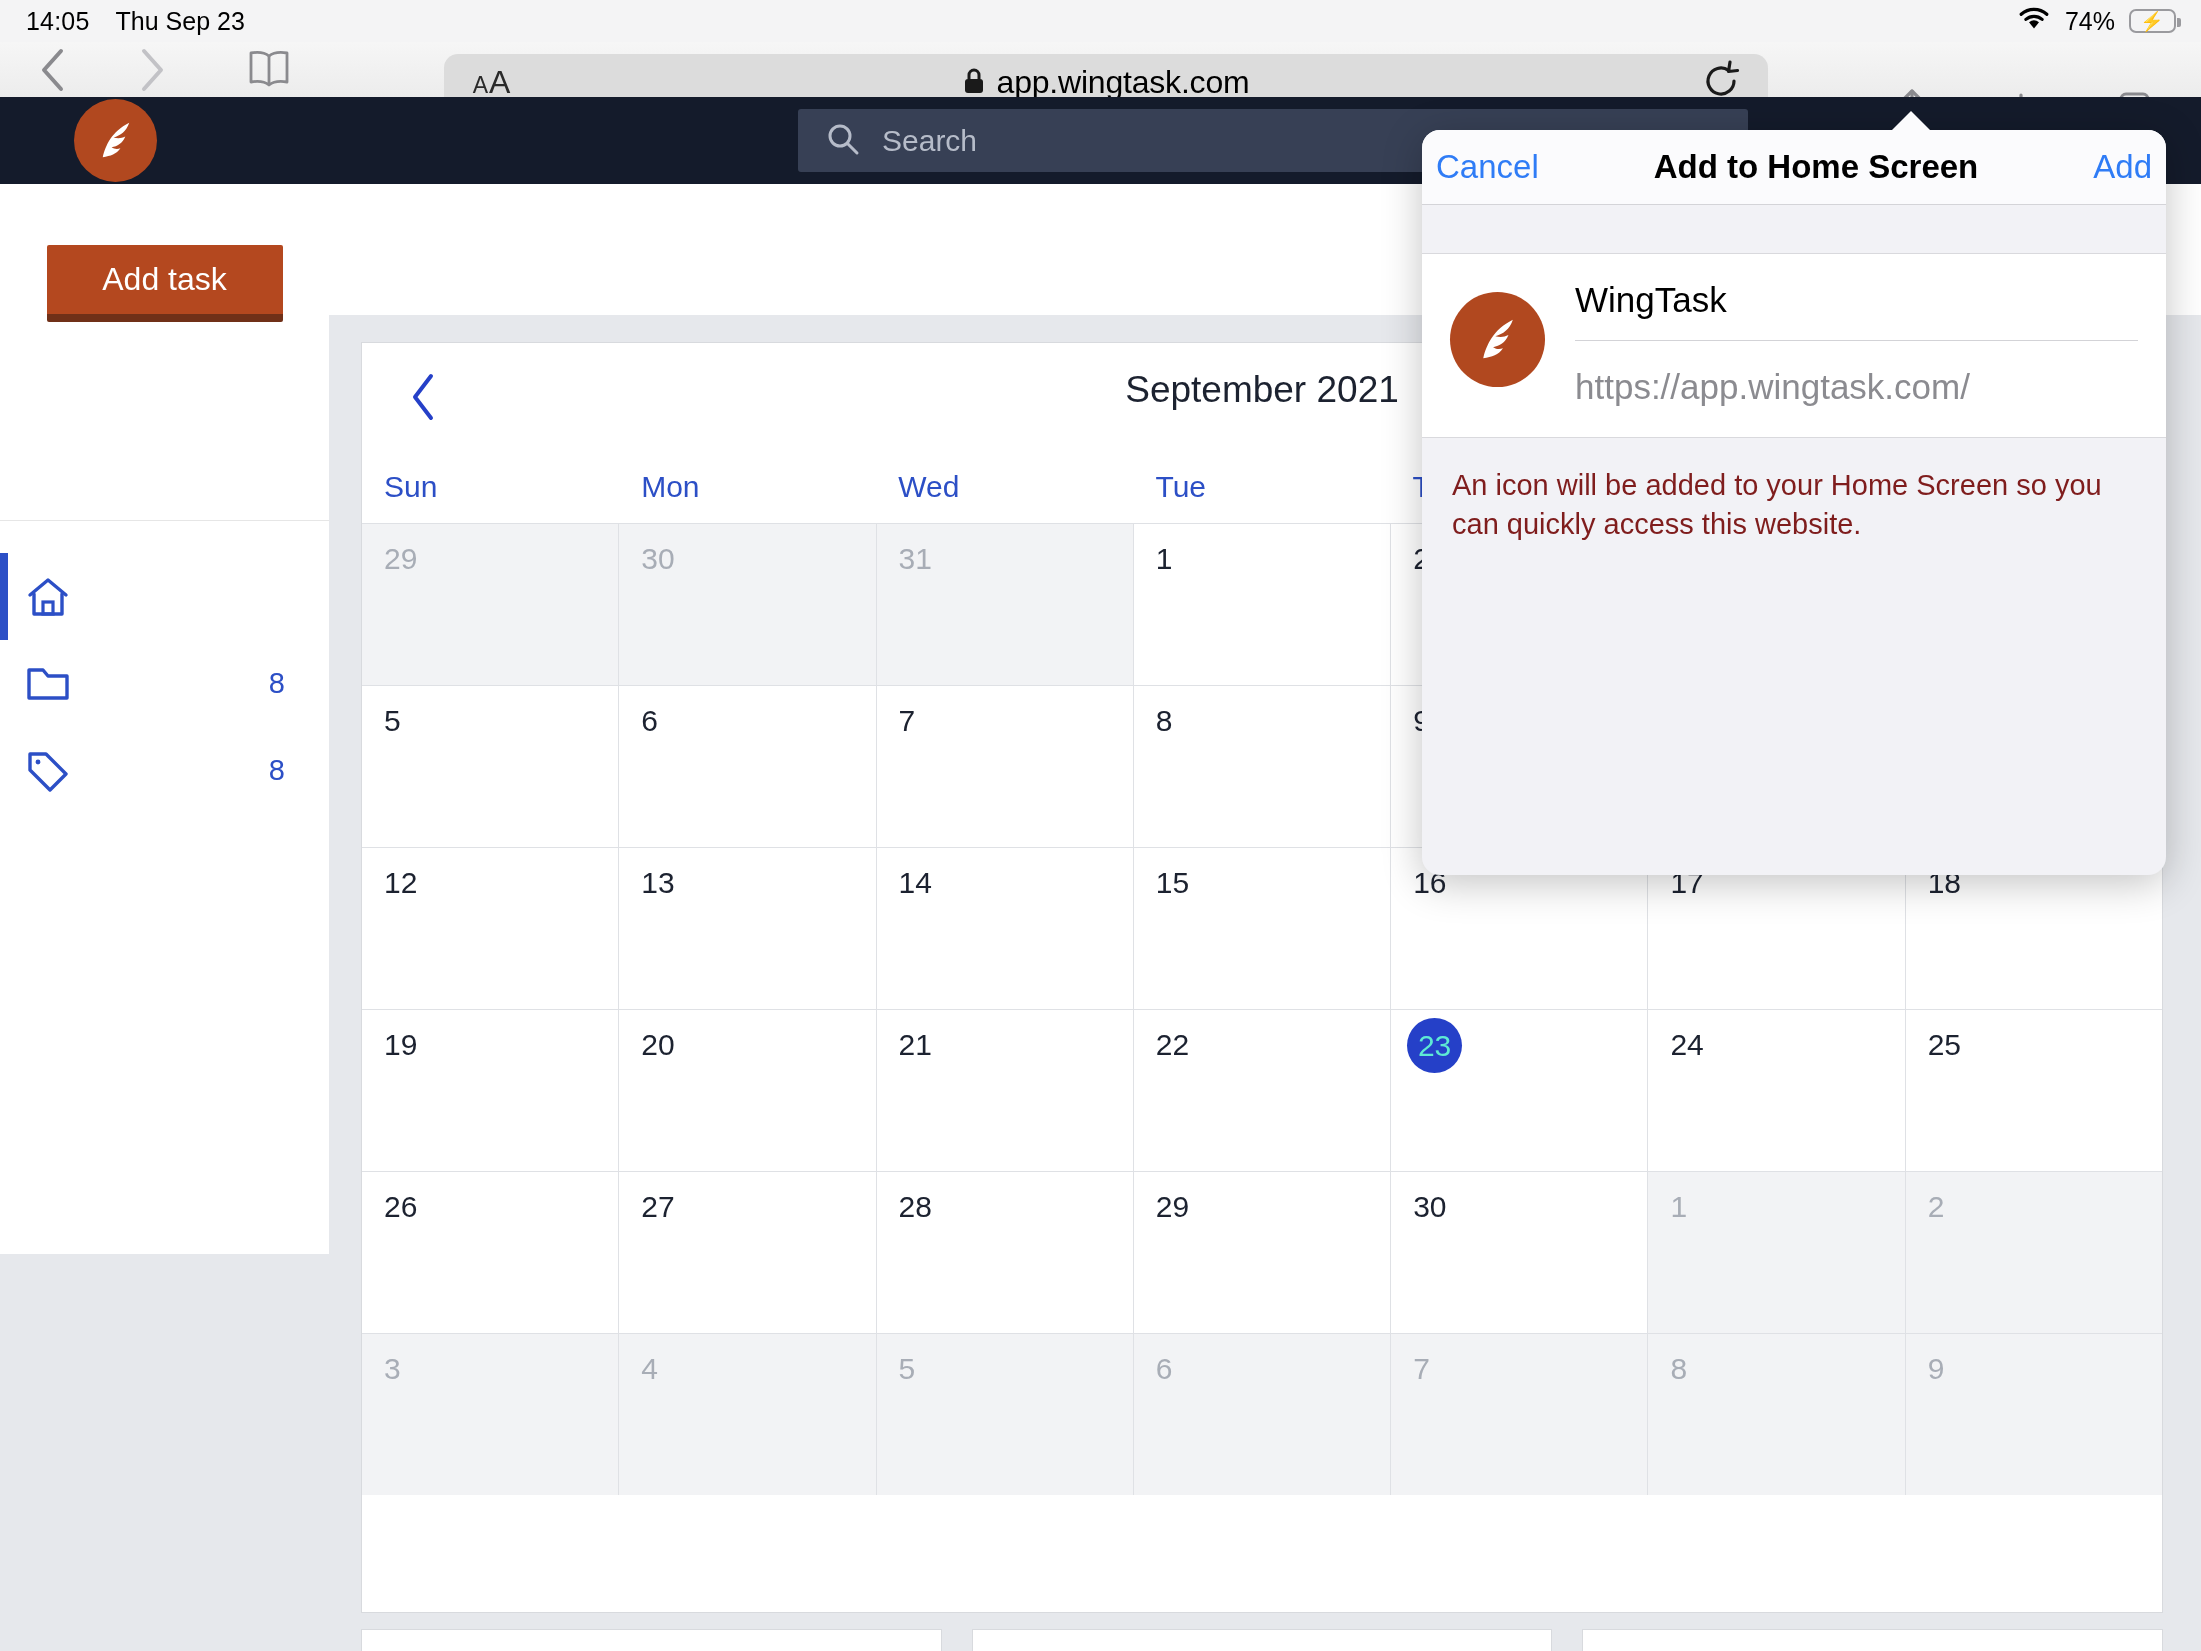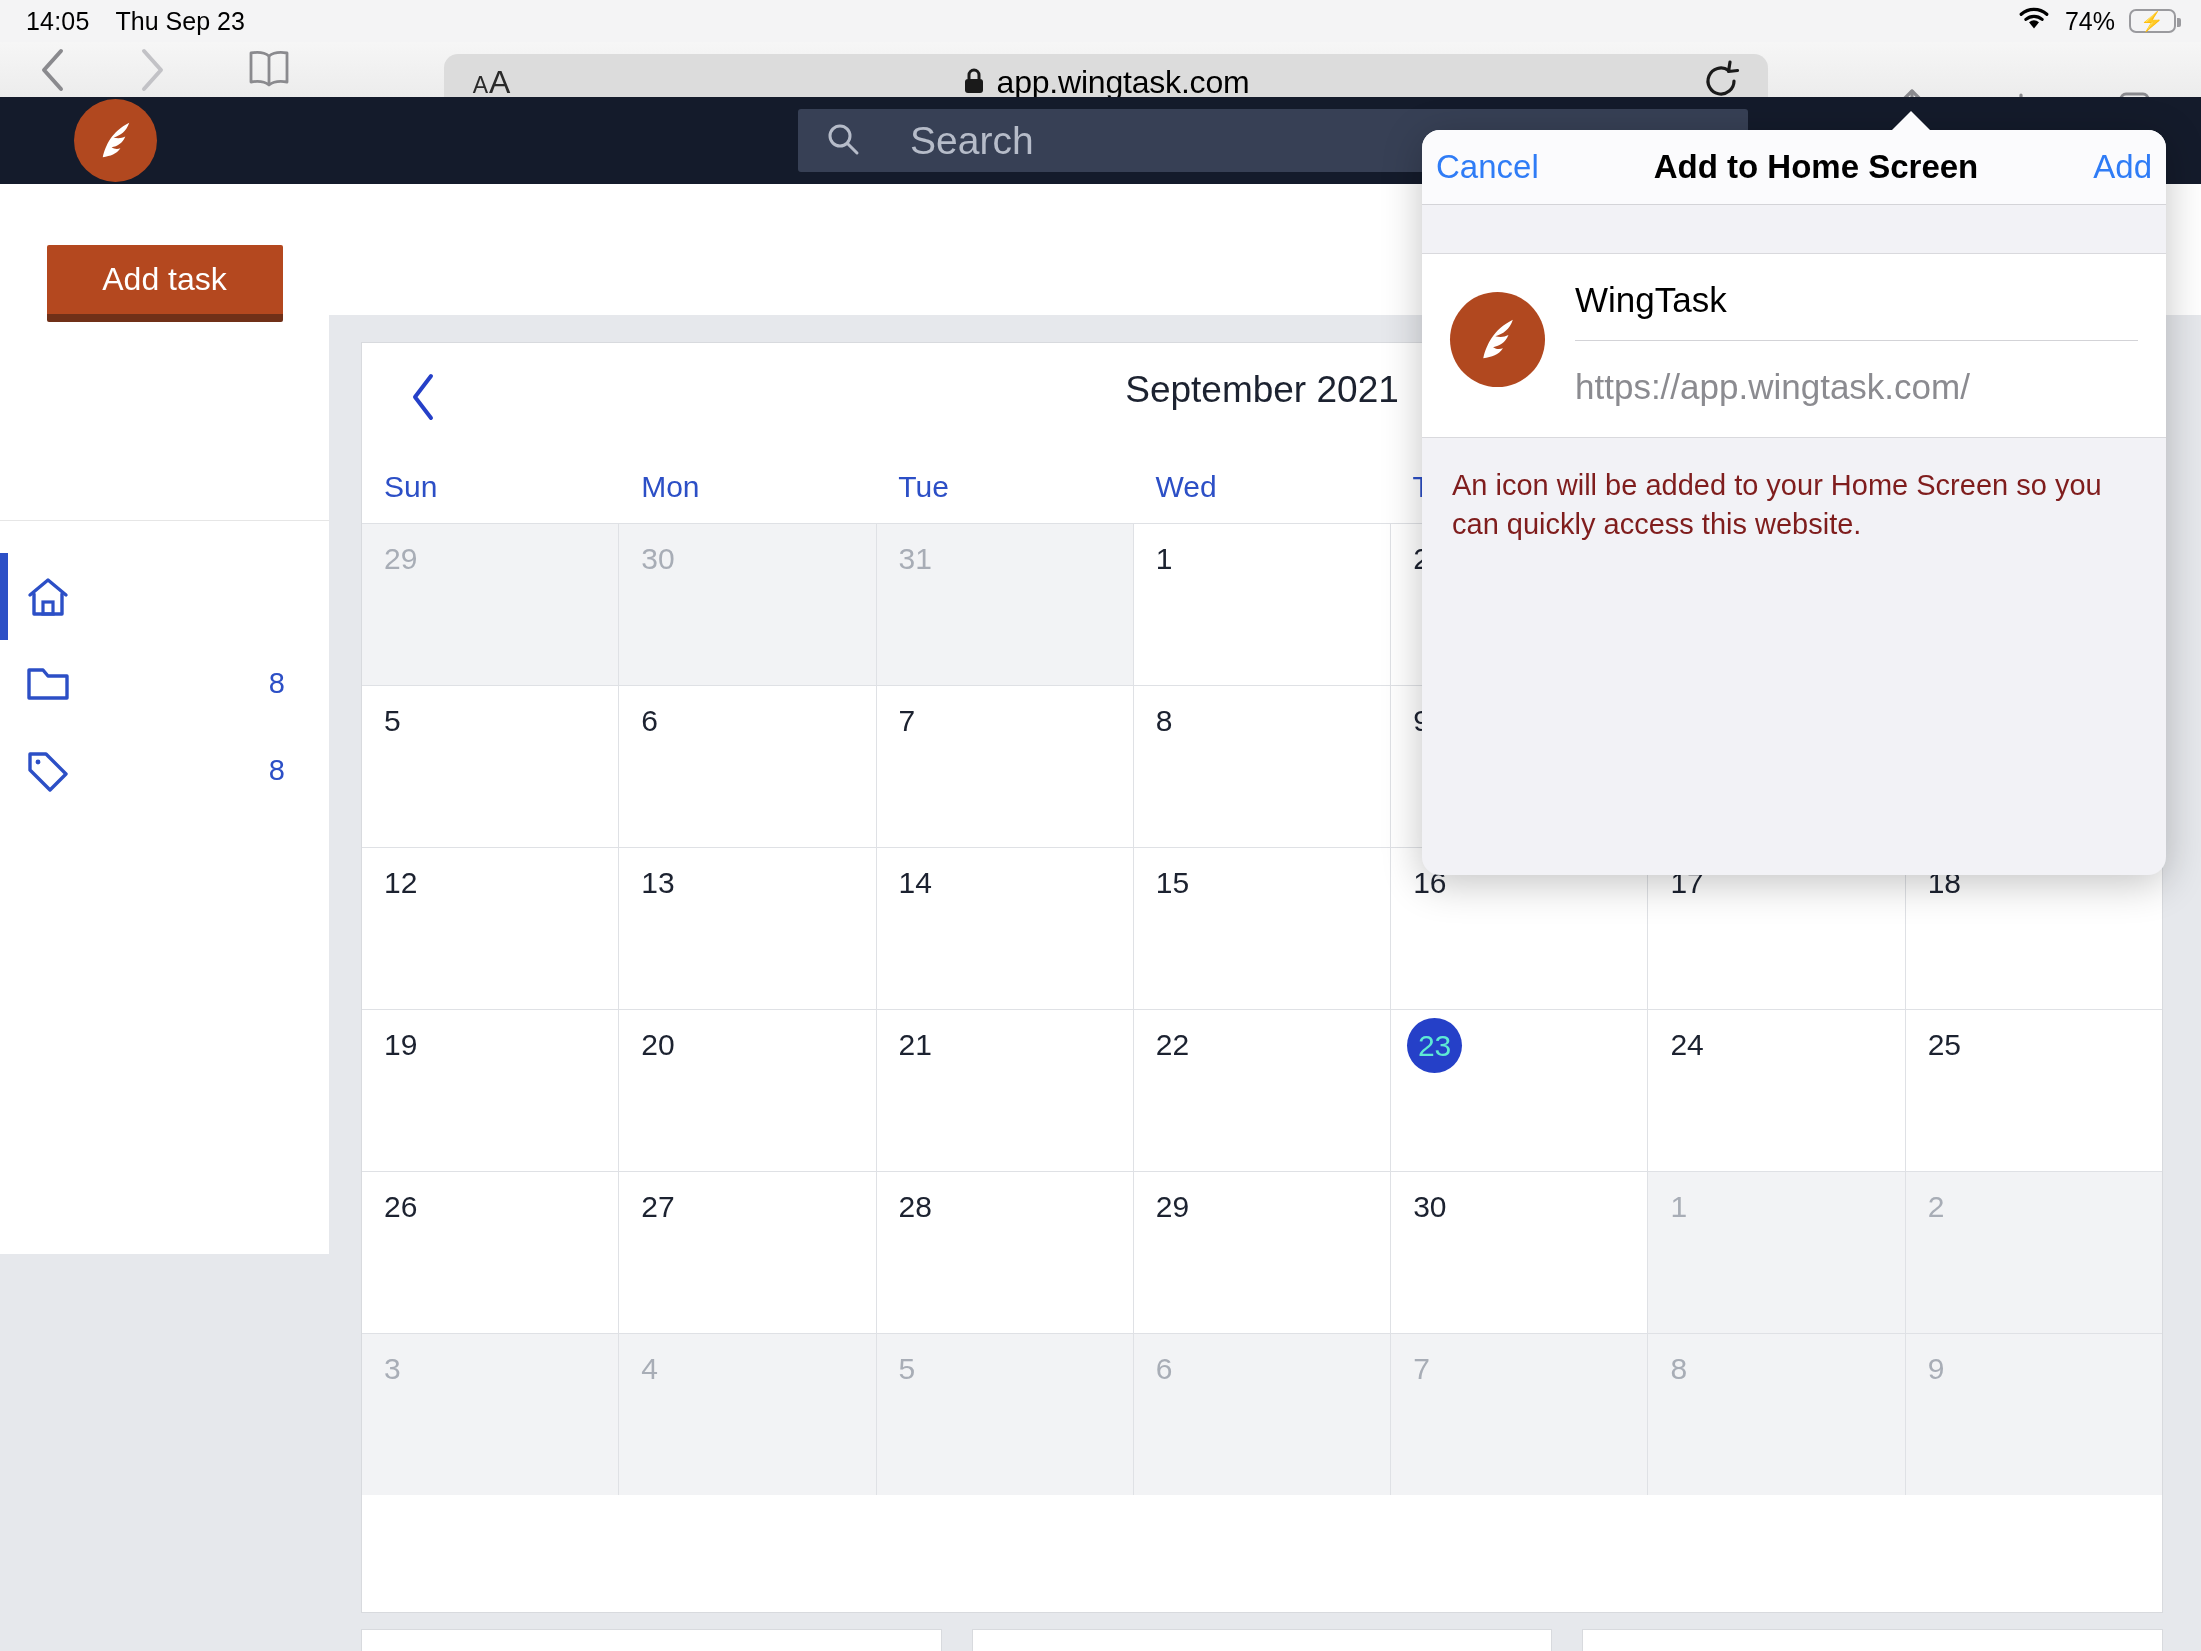--- a/index.html
+++ b/index.html
@@ -77,21 +77,21 @@
   .logo-wrap { width: 230px; display: flex; align-items: center; justify-content: center; }
   .logo {
     width: 83px; height: 83px; border-radius: 50%; background: #b1481f;
     display: flex; align-items: center; justify-content: center;
   }
   .searchbox {
     position: absolute; left: 798px; width: 950px; height: 63px;
     background: #374055; border-radius: 3px;
     display: flex; align-items: center; padding-left: 28px; gap: 22px;
   }
-  .search-ph { color: #b6bcc9; font-size: 39px; margin-left: 28px; }
+  .search-ph { color: #b6bcc9; font-size: 30px; }
 
   
   .body-area {
     position: absolute; top: 184px; left: 0; width: 2202px; height: 1467px;
     background: #e6e8ec;
   }
   .sidebar {
     position: absolute; left: 0; top: 0; width: 329px; height: 1070px;
     background: #ffffff;
   }
@@ -385,22 +385,22 @@
                   <path d="M22 4L6 25l16 21" stroke="#2540c8" stroke-width="4" fill="none" stroke-linecap="round" stroke-linejoin="round"></path>
                 </svg>
             </span>
           </span>
           <div class="cal-title">September 2021</div>
         </div>
 
         <div class="dow-row">
           <div class="dow">Sun</div>
           <div class="dow">Mon</div>
+          <div class="dow">Wed</div>
           <div class="dow">Tue</div>
-          <div class="dow">Wed</div>
           <div class="dow">Thu</div>
           <div class="dow">Fri</div>
           <div class="dow">Sat</div>
         </div>
 
         <div id="cal-weeks">
             <div class="week">
               <div class="cell muted">
                 <div class="num">29</div>
               </div>

